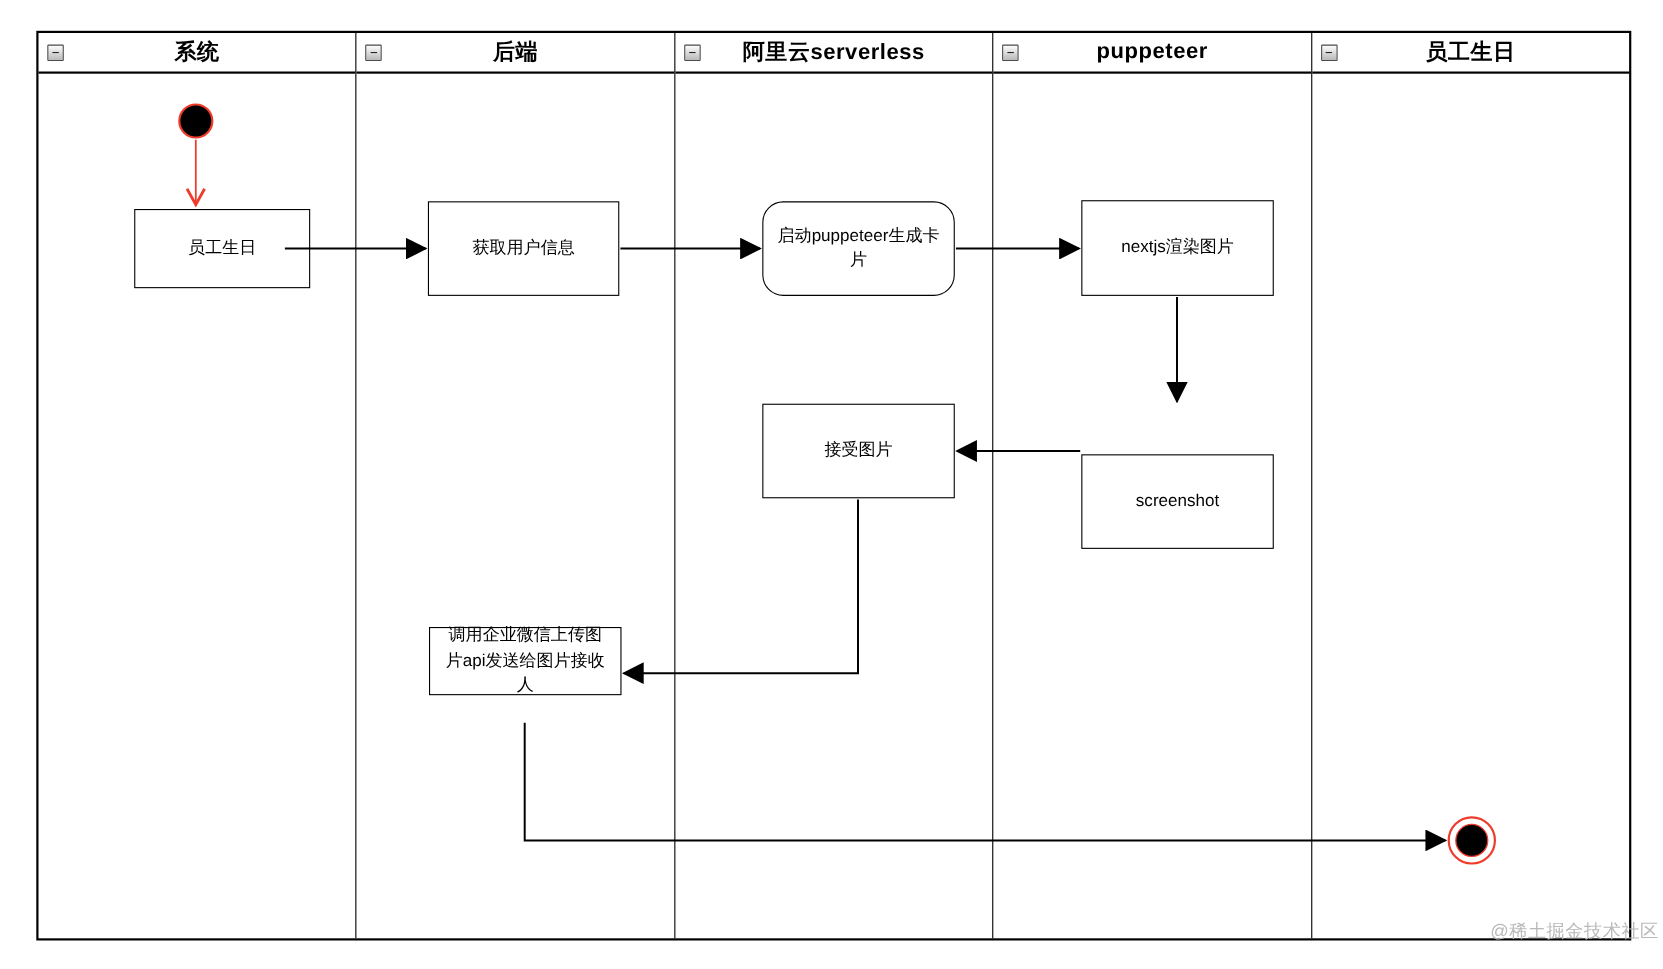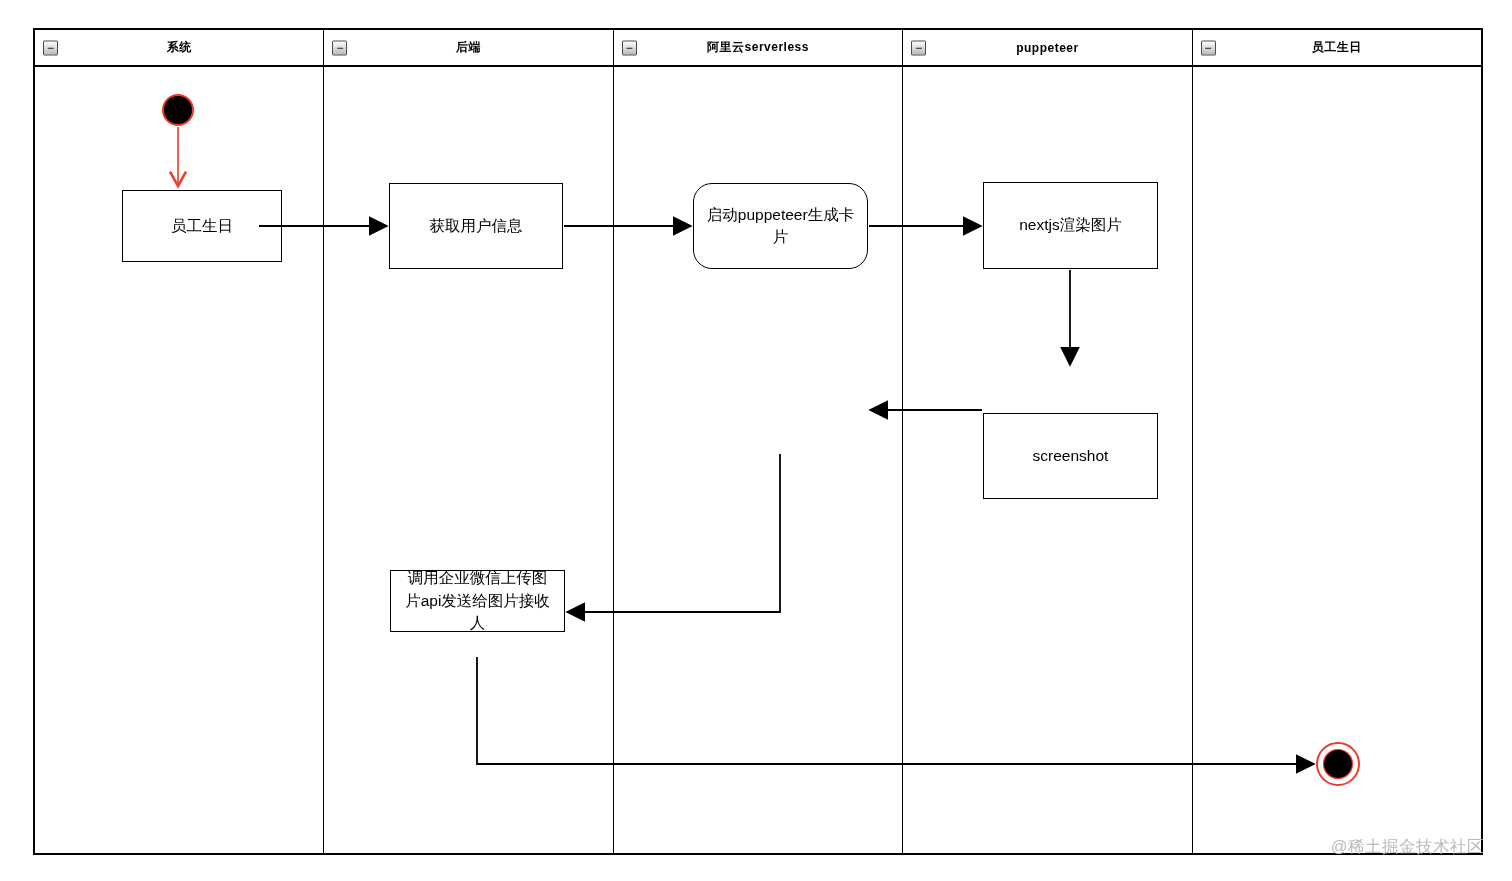--- a/index.html
+++ b/index.html
@@ -26,21 +26,21 @@
   }
   .lane:last-child { border-right: none; }
   .lane-header {
     position: relative;
     height: 37px;
     border-bottom: 2px solid #000;
     display: flex; align-items: center; justify-content: center;
   }
   .lane-title {
     font-weight: bold;
-    font-size: 12px;
+    font-size: 20px;
     color: #000;
     letter-spacing: 0.5px;
   }
   .collapse-btn {
     position: absolute; left: 8px; top: 50%;
     transform: translateY(-50%);
     width: 15px; height: 15px;
     border: 1px solid #4a4a4a;
     background: linear-gradient(#fdfdfd, #b9b9b9);
     display: flex; align-items: center; justify-content: center;
@@ -72,21 +72,21 @@
   
   .edges {
     position: absolute; left: 0; top: 0;
     width: 1512px; height: 881px;
     pointer-events: none;
   }
 
   
   .watermark {
     position: absolute;
-    right: 28px; top: 836px;
+    right: 4px; top: 836px;
     font-size: 16.5px;
     color: #b9b9b9;
     letter-spacing: 0.5px;
     white-space: nowrap;
     background: transparent;
     margin-left: 35px;
   }
 </style>
 </head>
 <body>
@@ -133,20 +133,21 @@
   </div>
 
   <div class="node node-employee-birthday">员工生日</div>
 
   <div class="node node-get-user-info">获取用户信息</div>
 
   <div class="node node-start-puppeteer">启动puppeteer生成卡片</div>
 
   <div class="node node-nextjs-render">nextjs渲染图片</div>
 
+  <div class="node node-receive-image">接受图片</div>
 
   <div class="node node-screenshot">screenshot</div>
 
   <div class="node node-call-wechat-api">调用企业微信上传图片api发送给图片接收人</div>
 
   <svg class="edges" width="1512" height="881" viewBox="0 0 1512 881">
     <defs>
       <marker id="arrowBlack" viewBox="0 0 12 12" refX="11" refY="6" markerWidth="11" markerHeight="11" orient="auto-start-reverse">
         <path d="M0,0 L12,6 L0,12 Z" fill="#000"></path>
       </marker>

